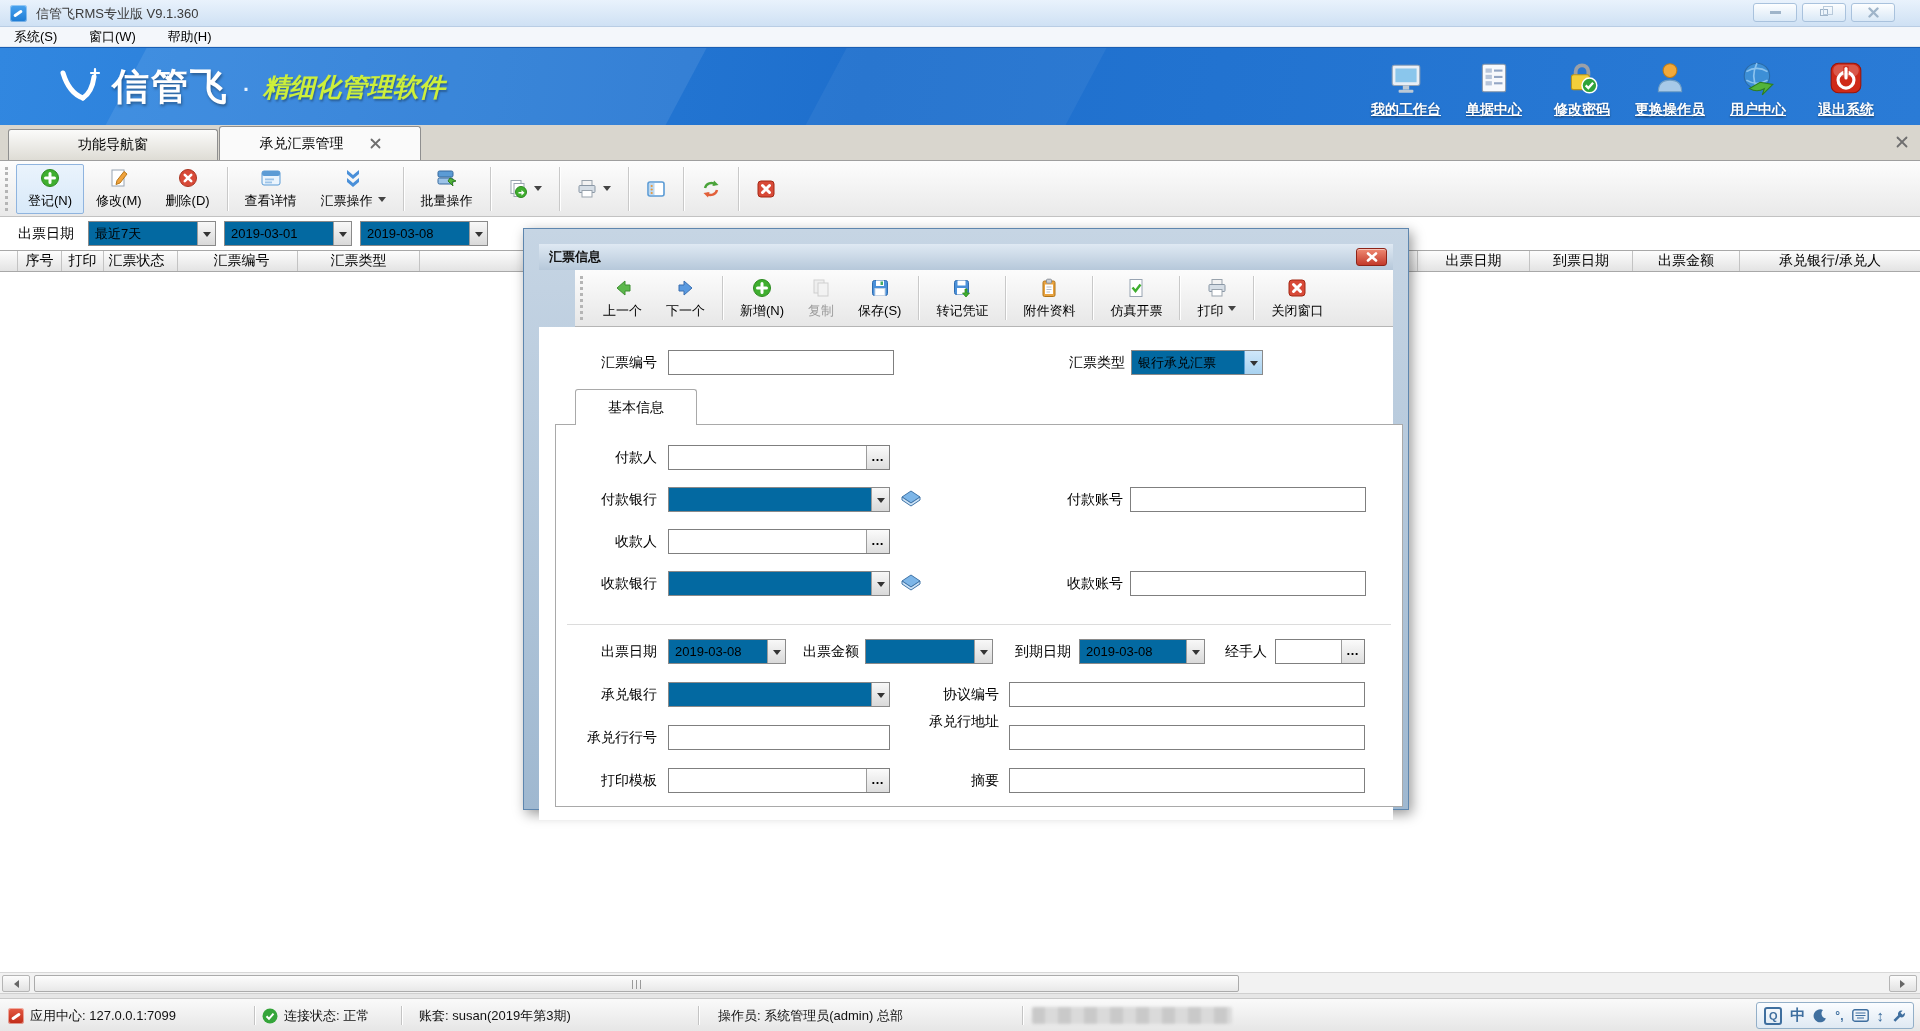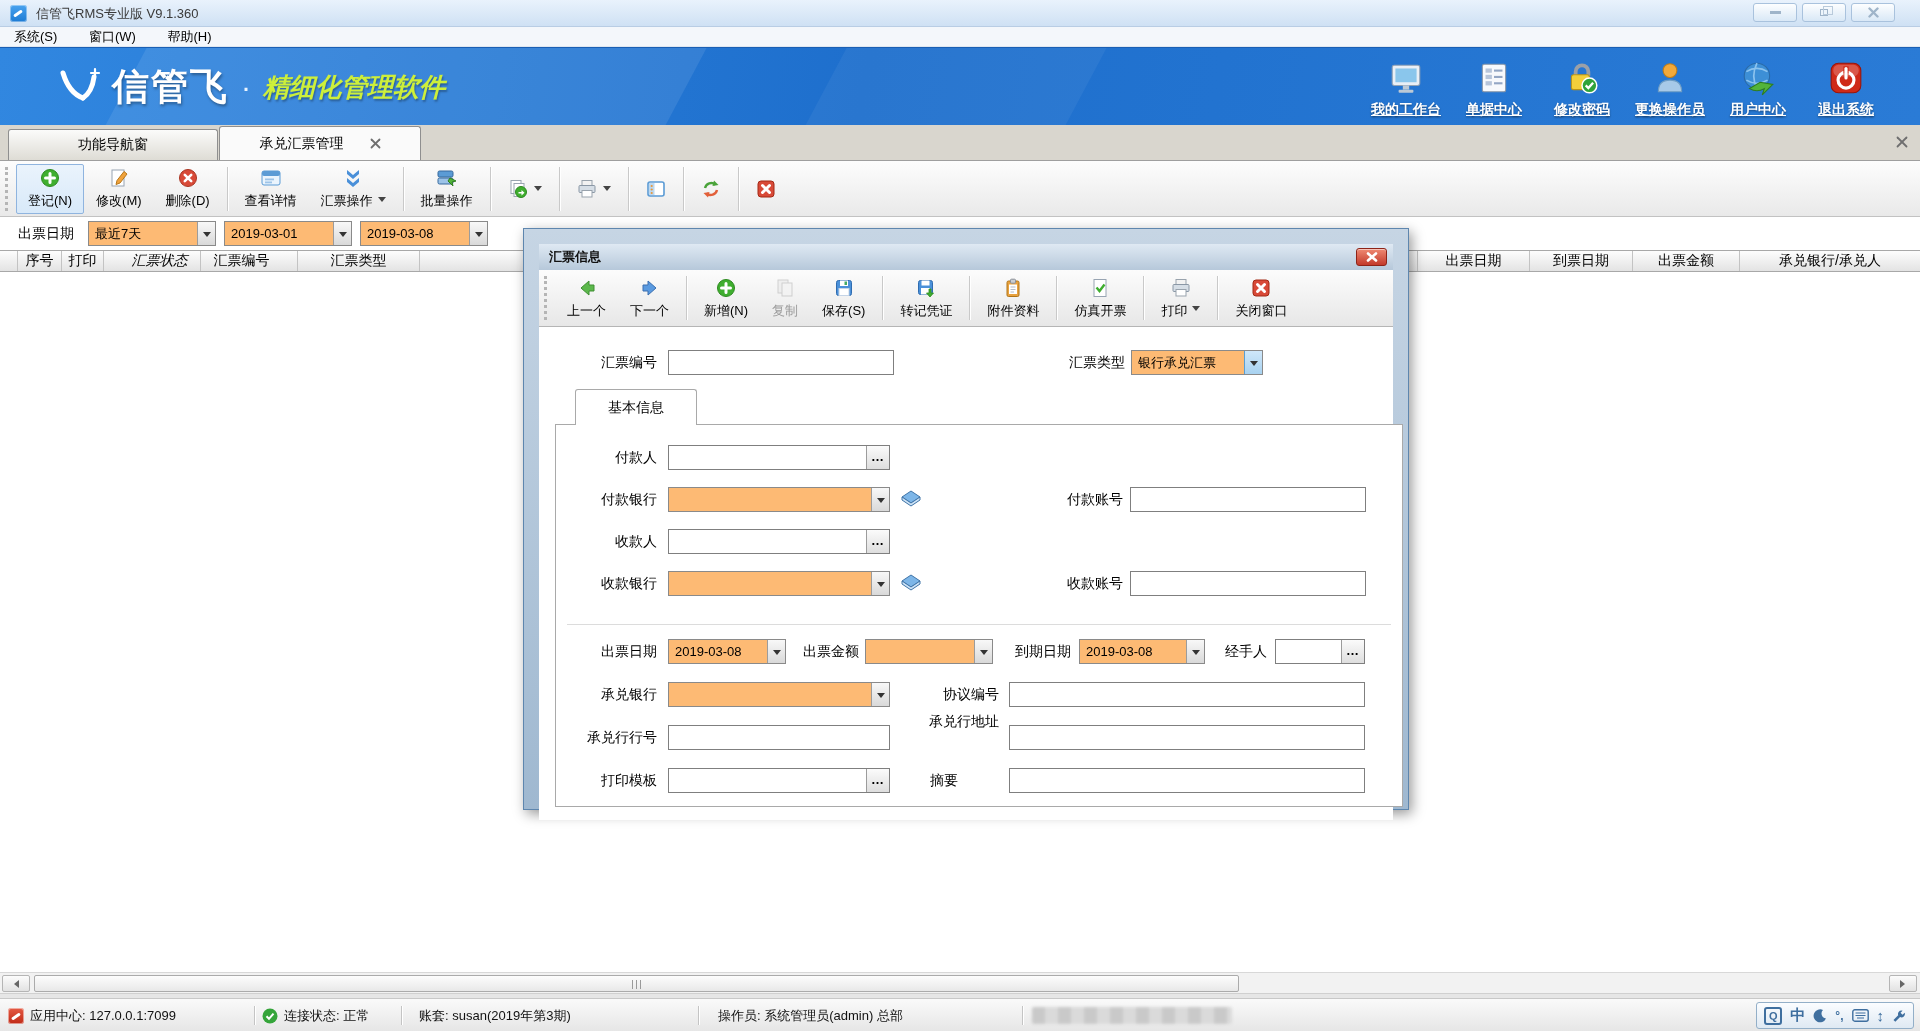--- a/index.html
+++ b/index.html
@@ -60,21 +60,21 @@
     height:50px; padding:2px 11px; font-size:13px; cursor:pointer; border:1px solid transparent; border-radius:2px; }
   .tbtn.hl { background:linear-gradient(#eaf3fc,#d8e9f9); border-color:#8fb4df; }
   .tbtn .ic { height:22px; display:flex; align-items:center; }
   .ticonly { flex-direction:row; gap:6px; height:50px; }
   .vsep { width:1px; height:44px; background:#c9c9c9; margin:0 5px; box-shadow:1px 0 0 #fff; }
   .dd { width:0; height:0; border:4px solid transparent; border-top:5px solid #444; margin-top:4px; }
 
   
   #filterbar { position:absolute; left:0; top:217px; width:1920px; height:33px; background:#fff; }
   #filter-label { position:absolute; left:18px; top:0; line-height:33px; font-size:14px; }
-  .combo { position:absolute; height:25px; border:1px solid #8a8a8a; background:#fdba74; display:flex; cursor:pointer; }
+  .combo { position:absolute; height:25px; border:1px solid #8a8a8a; background:#0369a1; display:flex; cursor:pointer; }
   .combo .cv { flex:1; padding:0 6px; line-height:23px; font-size:13px; white-space:nowrap; overflow:hidden; }
   .combo .cb { width:18px; background:linear-gradient(#f8f8f8,#d9d9d9); border-left:1px solid #9c9c9c;
     display:flex; align-items:center; justify-content:center; }
   .combo .cb::after { content:""; width:0; height:0; border:4px solid transparent; border-top:5px solid #333; margin-top:5px; }
   .combo.hl .cb { background:linear-gradient(#cfe7fa,#a8d2f0); border-left-color:#5a9fd4; }
   .fcombo { top:4px; }
 
   
   #theader { position:absolute; left:0; top:250px; width:1920px; height:22px;
     background:linear-gradient(#fdfdfd,#e3e3e3); border-top:1px solid #a8a8a8; border-bottom:1px solid #a8a8a8; }
@@ -115,21 +115,21 @@
   #dialog { position:absolute; left:523px; top:228px; width:886px; height:582px;
     background:linear-gradient(#c6d5e4,#9fb8d0); border:1px solid #5e86ae; padding:15px;
     box-shadow:3px 4px 12px rgba(0,0,0,.4); z-index:10; }
   #dlg-titlebar { height:26px; background:linear-gradient(#dfe9f3,#b6c8da); display:flex; align-items:center; position:relative; }
   #dlg-title { margin-left:10px; font-weight:bold; font-size:13px; color:#111; }
   #dlg-close { position:absolute; right:6px; top:4px; width:31px; height:18px; border:1px solid #8e2418; border-radius:3px;
     background:linear-gradient(#ef8a73,#c33а2b); background:linear-gradient(#ef8a73,#c33a2b);
     display:flex; align-items:center; justify-content:center; cursor:pointer; box-shadow:inset 0 1px 0 rgba(255,255,255,.5); }
   #dlg-close svg line { stroke:#fff; stroke-width:2.6; stroke-linecap:round; }
   #dlg-toolbar { height:57px; background:linear-gradient(#fcfcfc,#e7e7e7); border-bottom:1px solid #b5b5b5;
-    display:flex; align-items:center; }
+    display:flex; align-items:center;margin-left:36px; }
   .tbtn.disabled { color:#9a9a9a; cursor:default; }
   .tbtn.disabled svg { opacity:.5; filter:grayscale(1); }
   #dlg-body { position:relative; height:493px; background:#fff; }
 
   .flb { position:absolute; width:110px; text-align:right; font-size:14px; line-height:25px; white-space:nowrap; }
   .tinput { position:absolute; height:25px; border:1px solid #7f7f7f; background:#fff; display:flex; }
   .tinput input { flex:1; min-width:0; border:none; outline:none; font:13px "Liberation Sans","DejaVu Sans",sans-serif; padding:0 4px; }
   .ellip { width:23px; background:linear-gradient(#fbfbfb,#dedede); border-left:1px solid #9c9c9c;
     text-align:center; line-height:21px; font-weight:bold; cursor:pointer; letter-spacing:1px; }
   #panel { position:absolute; left:16px; top:97px; width:848px; height:383px; border:1px solid #a9a9a9; background:#fff; }
@@ -404,21 +404,21 @@
     <div class="combo fcombo" style="left:360px; width:128px;">
       <span class="cv">2019-03-08</span>
       <span class="cb"></span>
     </div>
   </div>
 
   <div id="theader">
     <div class="th" style="left:0; width:18px;"></div>
     <div class="th" style="left:18px; width:44px;">序号</div>
     <div class="th" style="left:62px; width:42px;">打印</div>
-    <div class="th" style="left:119px; width:82px;font-style:italic;">汇票状态</div>
+    <div class="th" style="left:96px; width:82px;">汇票状态</div>
     <div class="th" style="left:186px; width:112px;">汇票编号</div>
     <div class="th" style="left:298px; width:122px;">汇票类型</div>
     <div class="th" style="left:420px; width:998px;"></div>
     <div class="th" style="left:1418px; width:112px;">出票日期</div>
     <div class="th" style="left:1530px; width:103px;">到票日期</div>
     <div class="th" style="left:1633px; width:107px;">出票金额</div>
     <div class="th" style="left:1740px; width:180px; border-right:none;">承兑银行/承兑人</div>
   </div>
 
   <div id="tbody"></div>
@@ -697,20 +697,20 @@
       <span class="flb" style="left:350px; top:382px;">承兑行地址</span>
       <div class="tinput" style="left:470px; top:398px; width:356px;">
         <input value="" style="">
       </div>
 
       <span class="flb" style="left:8px; top:441px;">打印模板</span>
       <div class="tinput" style="left:129px; top:441px; width:222px;">
         <input value="" style="">
         <span class="ellip">…</span>
       </div>
-      <span class="flb" style="left:350px; top:441px;text-align:center;">摘要</span>
+      <span class="flb" style="left:350px; top:441px;">摘要</span>
       <div class="tinput" style="left:470px; top:441px; width:356px;">
         <input value="" style="">
       </div>
     </div>
   </div>
 
 </div>
 
 </body></html>

